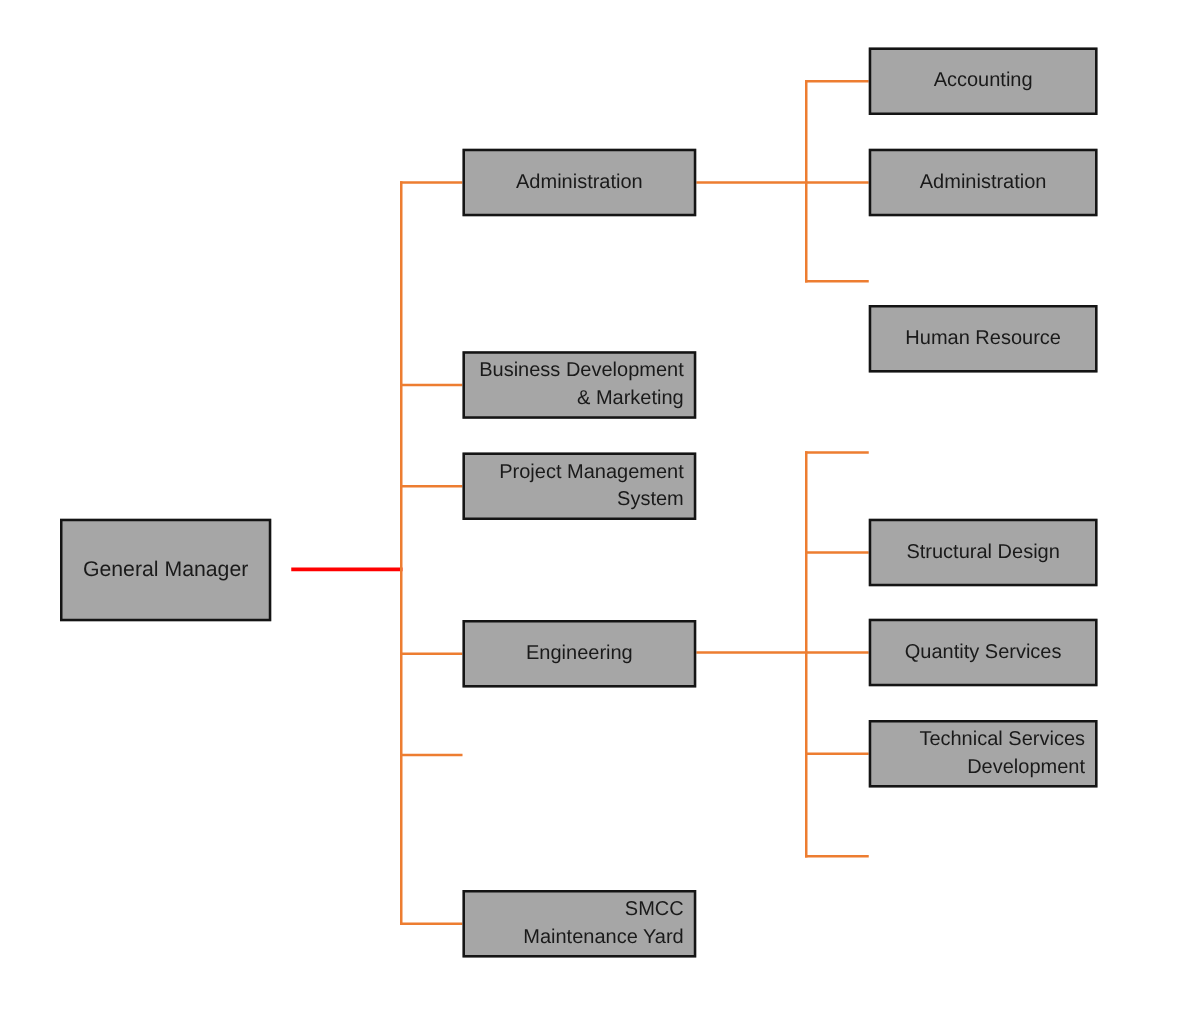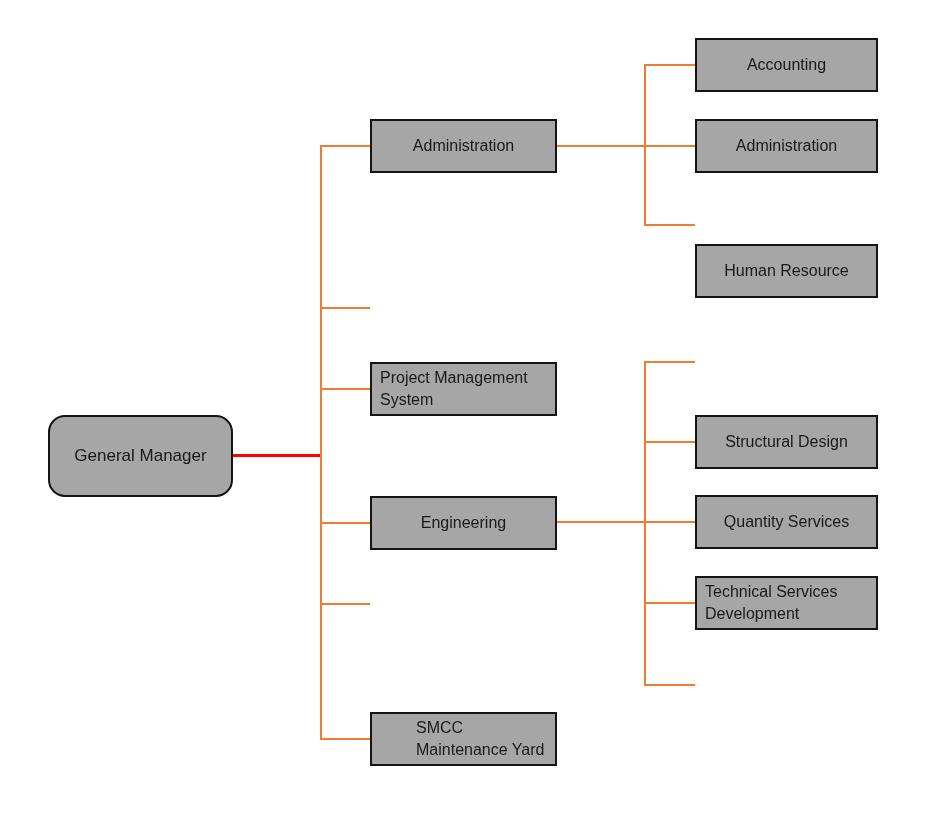--- a/index.html
+++ b/index.html
@@ -24,27 +24,27 @@
   .line.v { width: 2px; }
   .line.h { height: 2px; }
   .line.red { background: var(--connector-primary); height: 3px; }
   .node {
     position: absolute;
     background: var(--box-fill);
     border: 2px solid var(--box-border);
     display: flex;
     align-items: center;
     justify-content: center;
-    text-align: left;
+    text-align: right;
     color: var(--text);
     font-size: 16px;
     line-height: 1.35;
     padding: 2px 8px;
   }
-  .node.root-node { left: 48px; top: 415px; width: 185px; height: 82px; font-size: 17px; border-radius: 17px; }
+  .node.root-node { left: 48px; top: 415px; width: 169px; height: 82px; font-size: 17px; }
   .node.mid  { left: 370px; width: 187px; height: 54px; }
   .node.rcol { left: 695px; width: 183px; height: 54px; }
 </style>
 </head>
 <body>
 
 <div class="canvas">
 
   <div class="line h red" style="left:233px; top:454px; width:89px;"></div>
 
@@ -69,20 +69,23 @@
   <div class="line h" style="left:644px; top:602px; width:51px;"></div>
   <div class="line h" style="left:644px; top:684px; width:51px;"></div>
 
   <div class="node root-node">
     <span>General Manager</span>
   </div>
 
   <div class="node mid" style="top:119px;">
     <span>Administration</span>
   </div>
+  <div class="node mid" style="top:281px;">
+    <span>Business Development &amp; Marketing</span>
+  </div>
   <div class="node mid" style="top:496px;">
     <span>Engineering</span>
   </div>
   <div class="node mid" style="top:362px;">
     <span>Project Management System</span>
   </div>
   <div class="node mid" style="top:712px;padding-left:44px;">
     <span>SMCC Maintenance Yard</span>
   </div>
 

